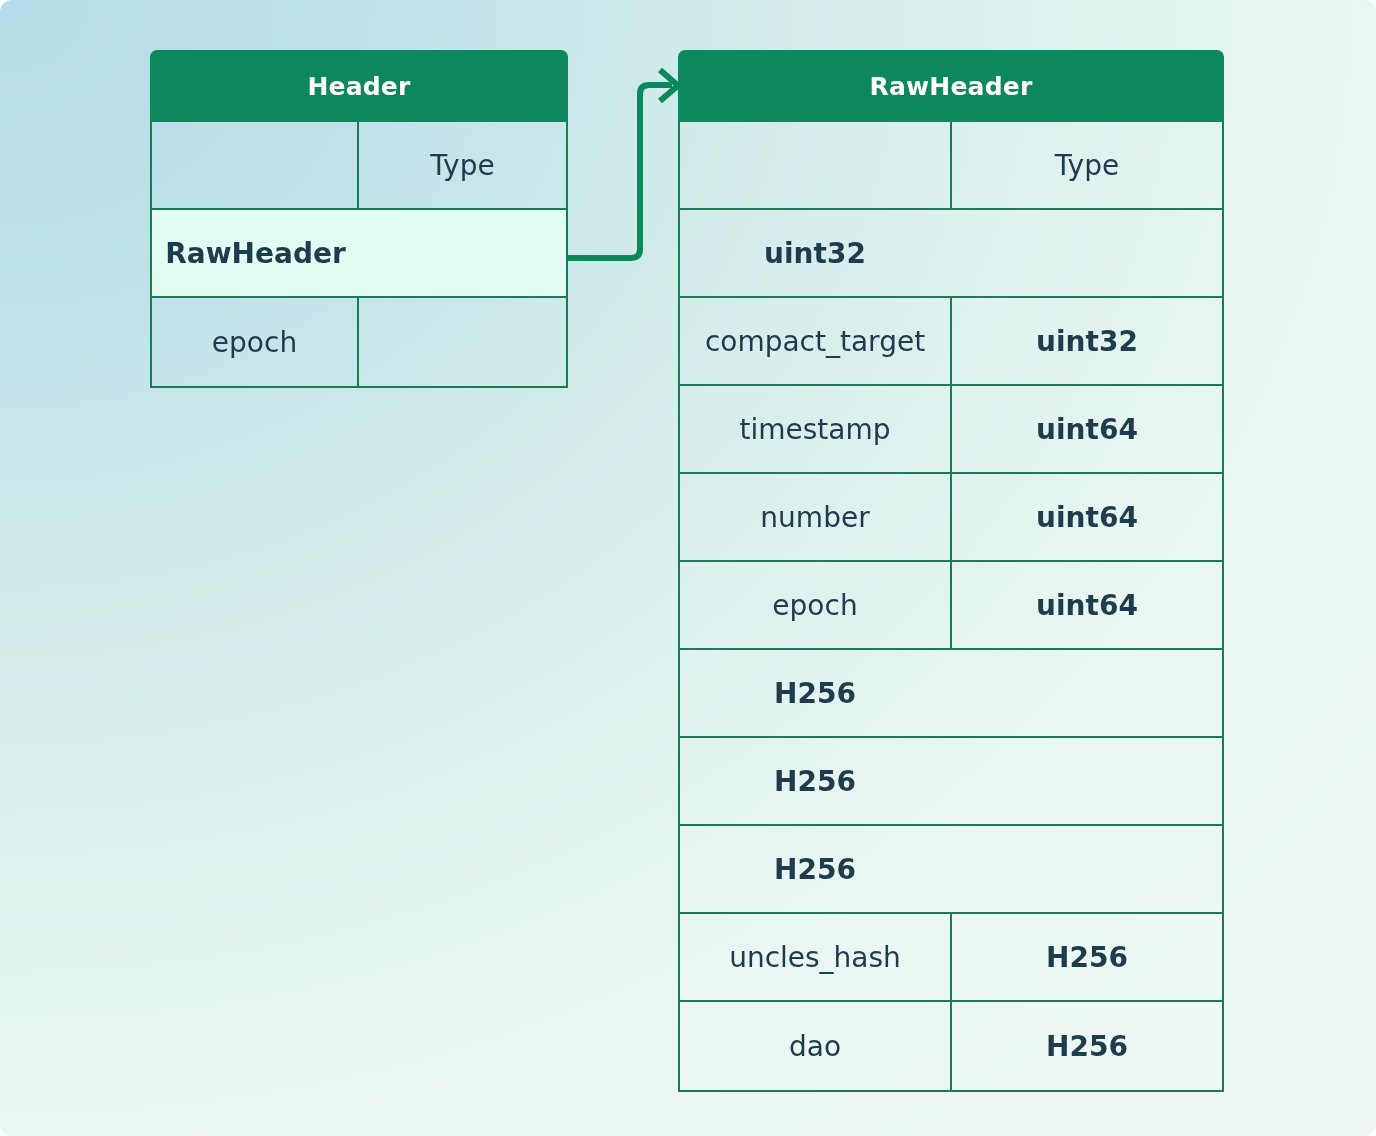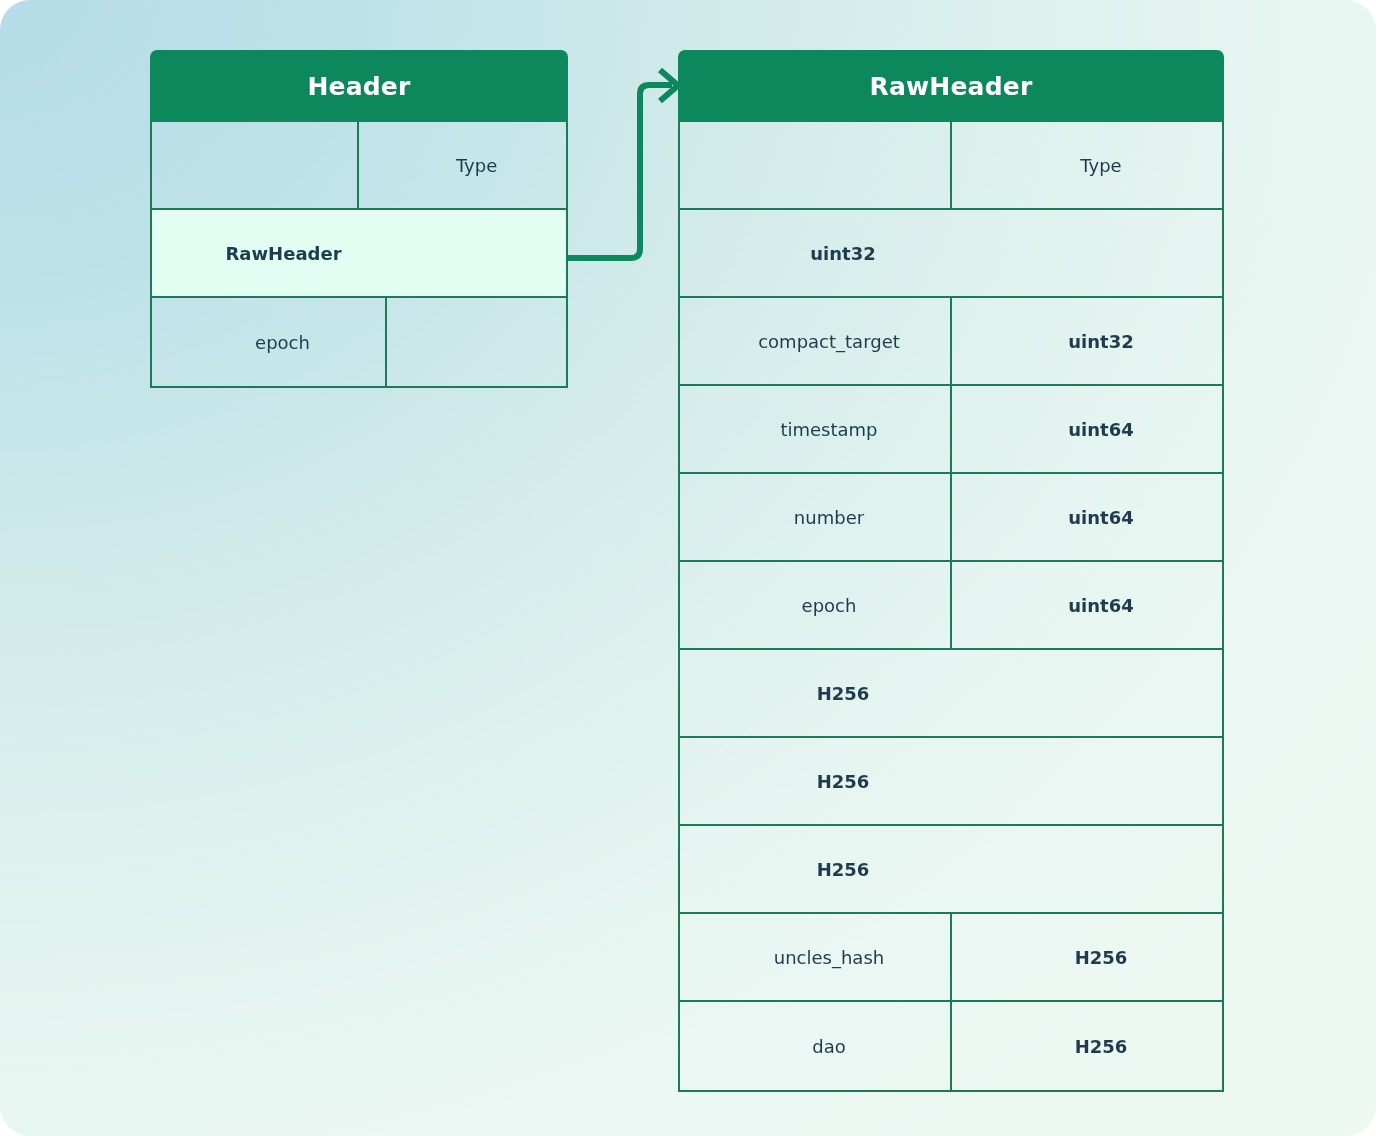--- a/index.html
+++ b/index.html
@@ -10,21 +10,21 @@
     width: 1376px;
     height: 1136px;
     font-family: "DejaVu Sans", sans-serif;
     overflow: hidden;
   }
 
   #canvas {
     position: relative;
     width: 1376px;
     height: 1136px;
-    border-radius: 30px;
+    border-radius: 12px;
     overflow: hidden;
     background:
       radial-gradient(120% 120% at 0% 0%, #b5dce8 0%, #bfe2e9 22%, #cfeae9 42%, #ddf1ee 62%, #e8f6f1 80%, #edf8f3 100%);
     text-decoration: underline;
   }
 
   
   .entity {
     position: absolute;
     box-sizing: border-box;
@@ -55,26 +55,25 @@
     border-bottom: 2px solid #1c7a57;
   }
   .entity-table .row:last-child {
     border-bottom: none;
   }
   .cell {
     box-sizing: border-box;
     display: flex;
     align-items: center;
     justify-content: center;
-    font-size: 18px;
+    font-size: 28px;
     color: #1e3c4d;
     padding: 0 8px;
     overflow: hidden;
     white-space: nowrap;
-    margin-left: 28px;
   }
   .cell.name-col {
     border-right: 2px solid #1c7a57;
   }
   .cell.type-col {
     font-weight: 700;
   }
   .row.head-row .cell {
     font-weight: 400;
   }

